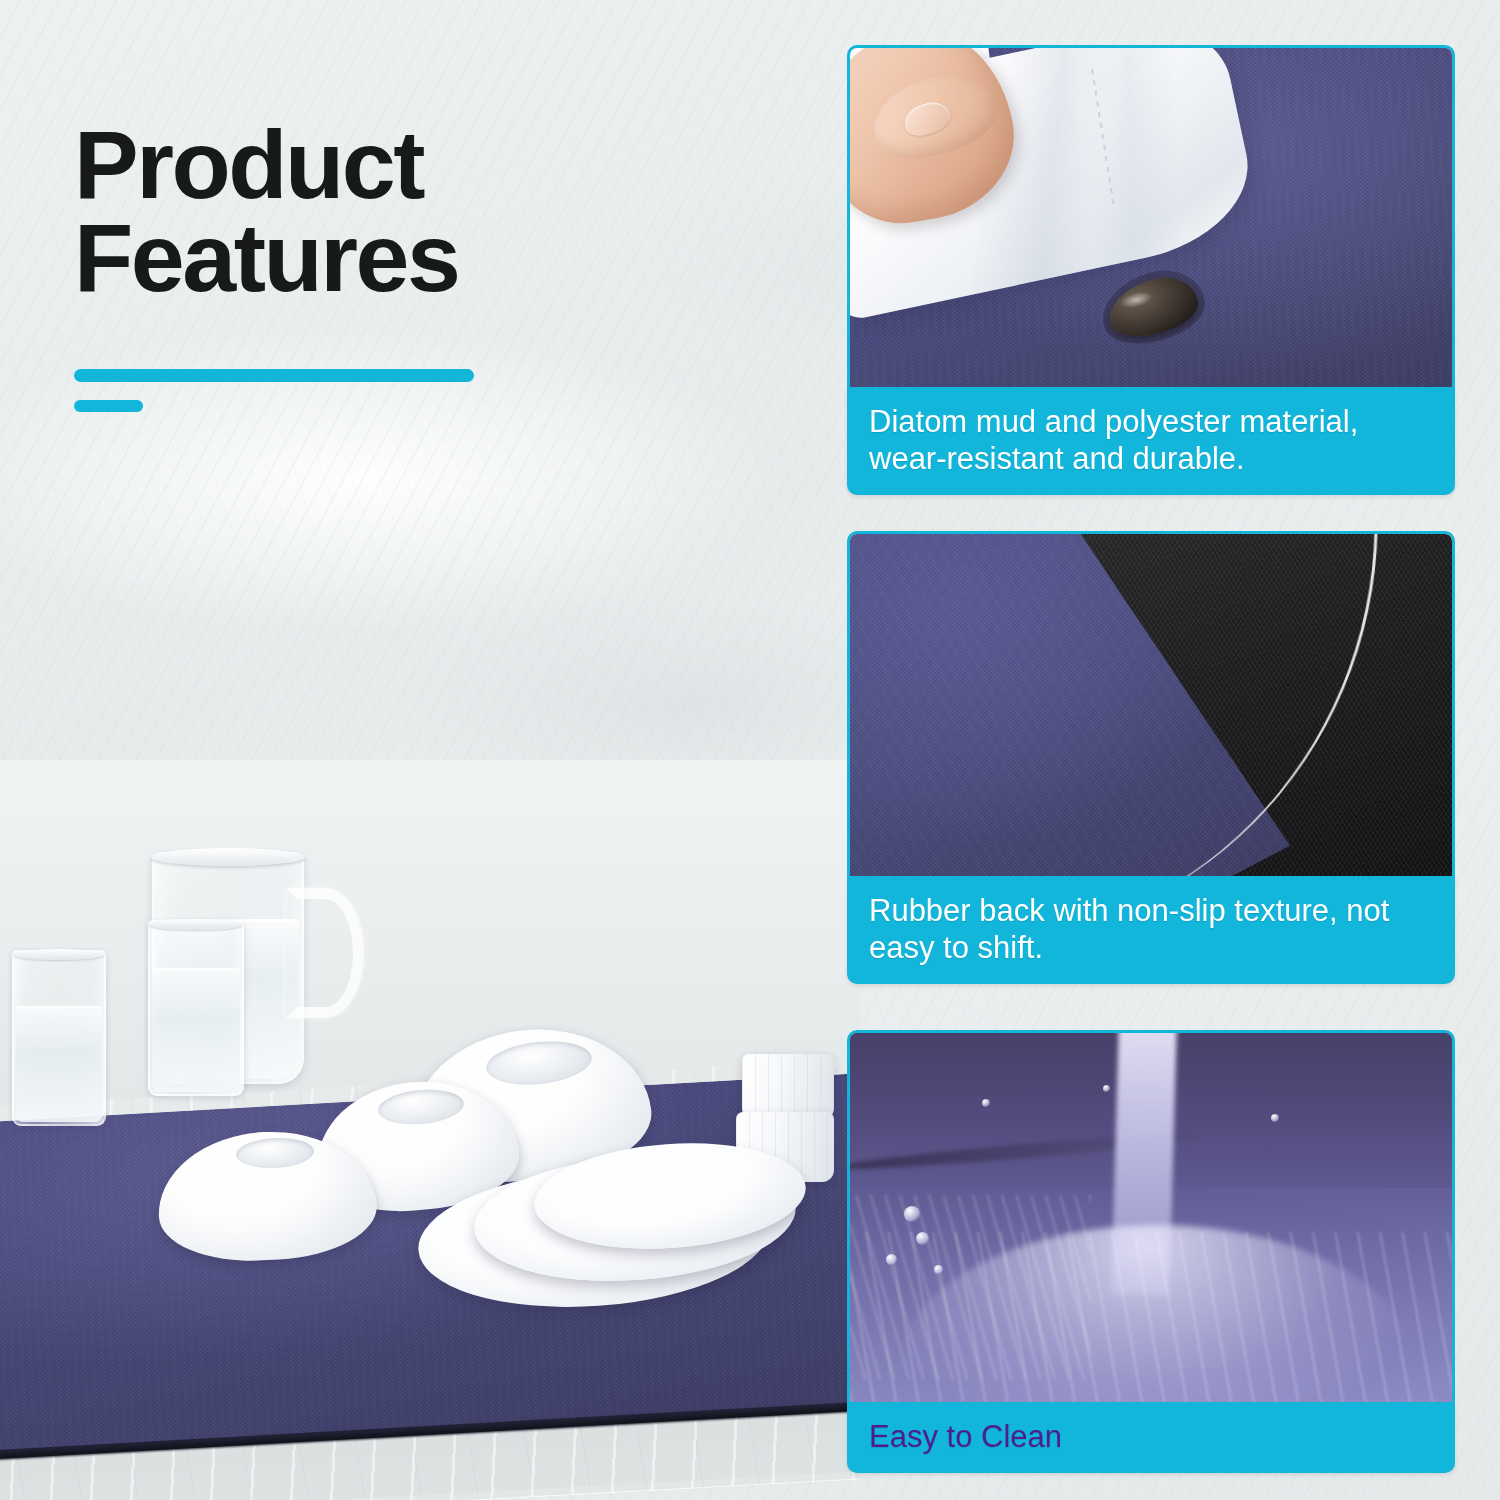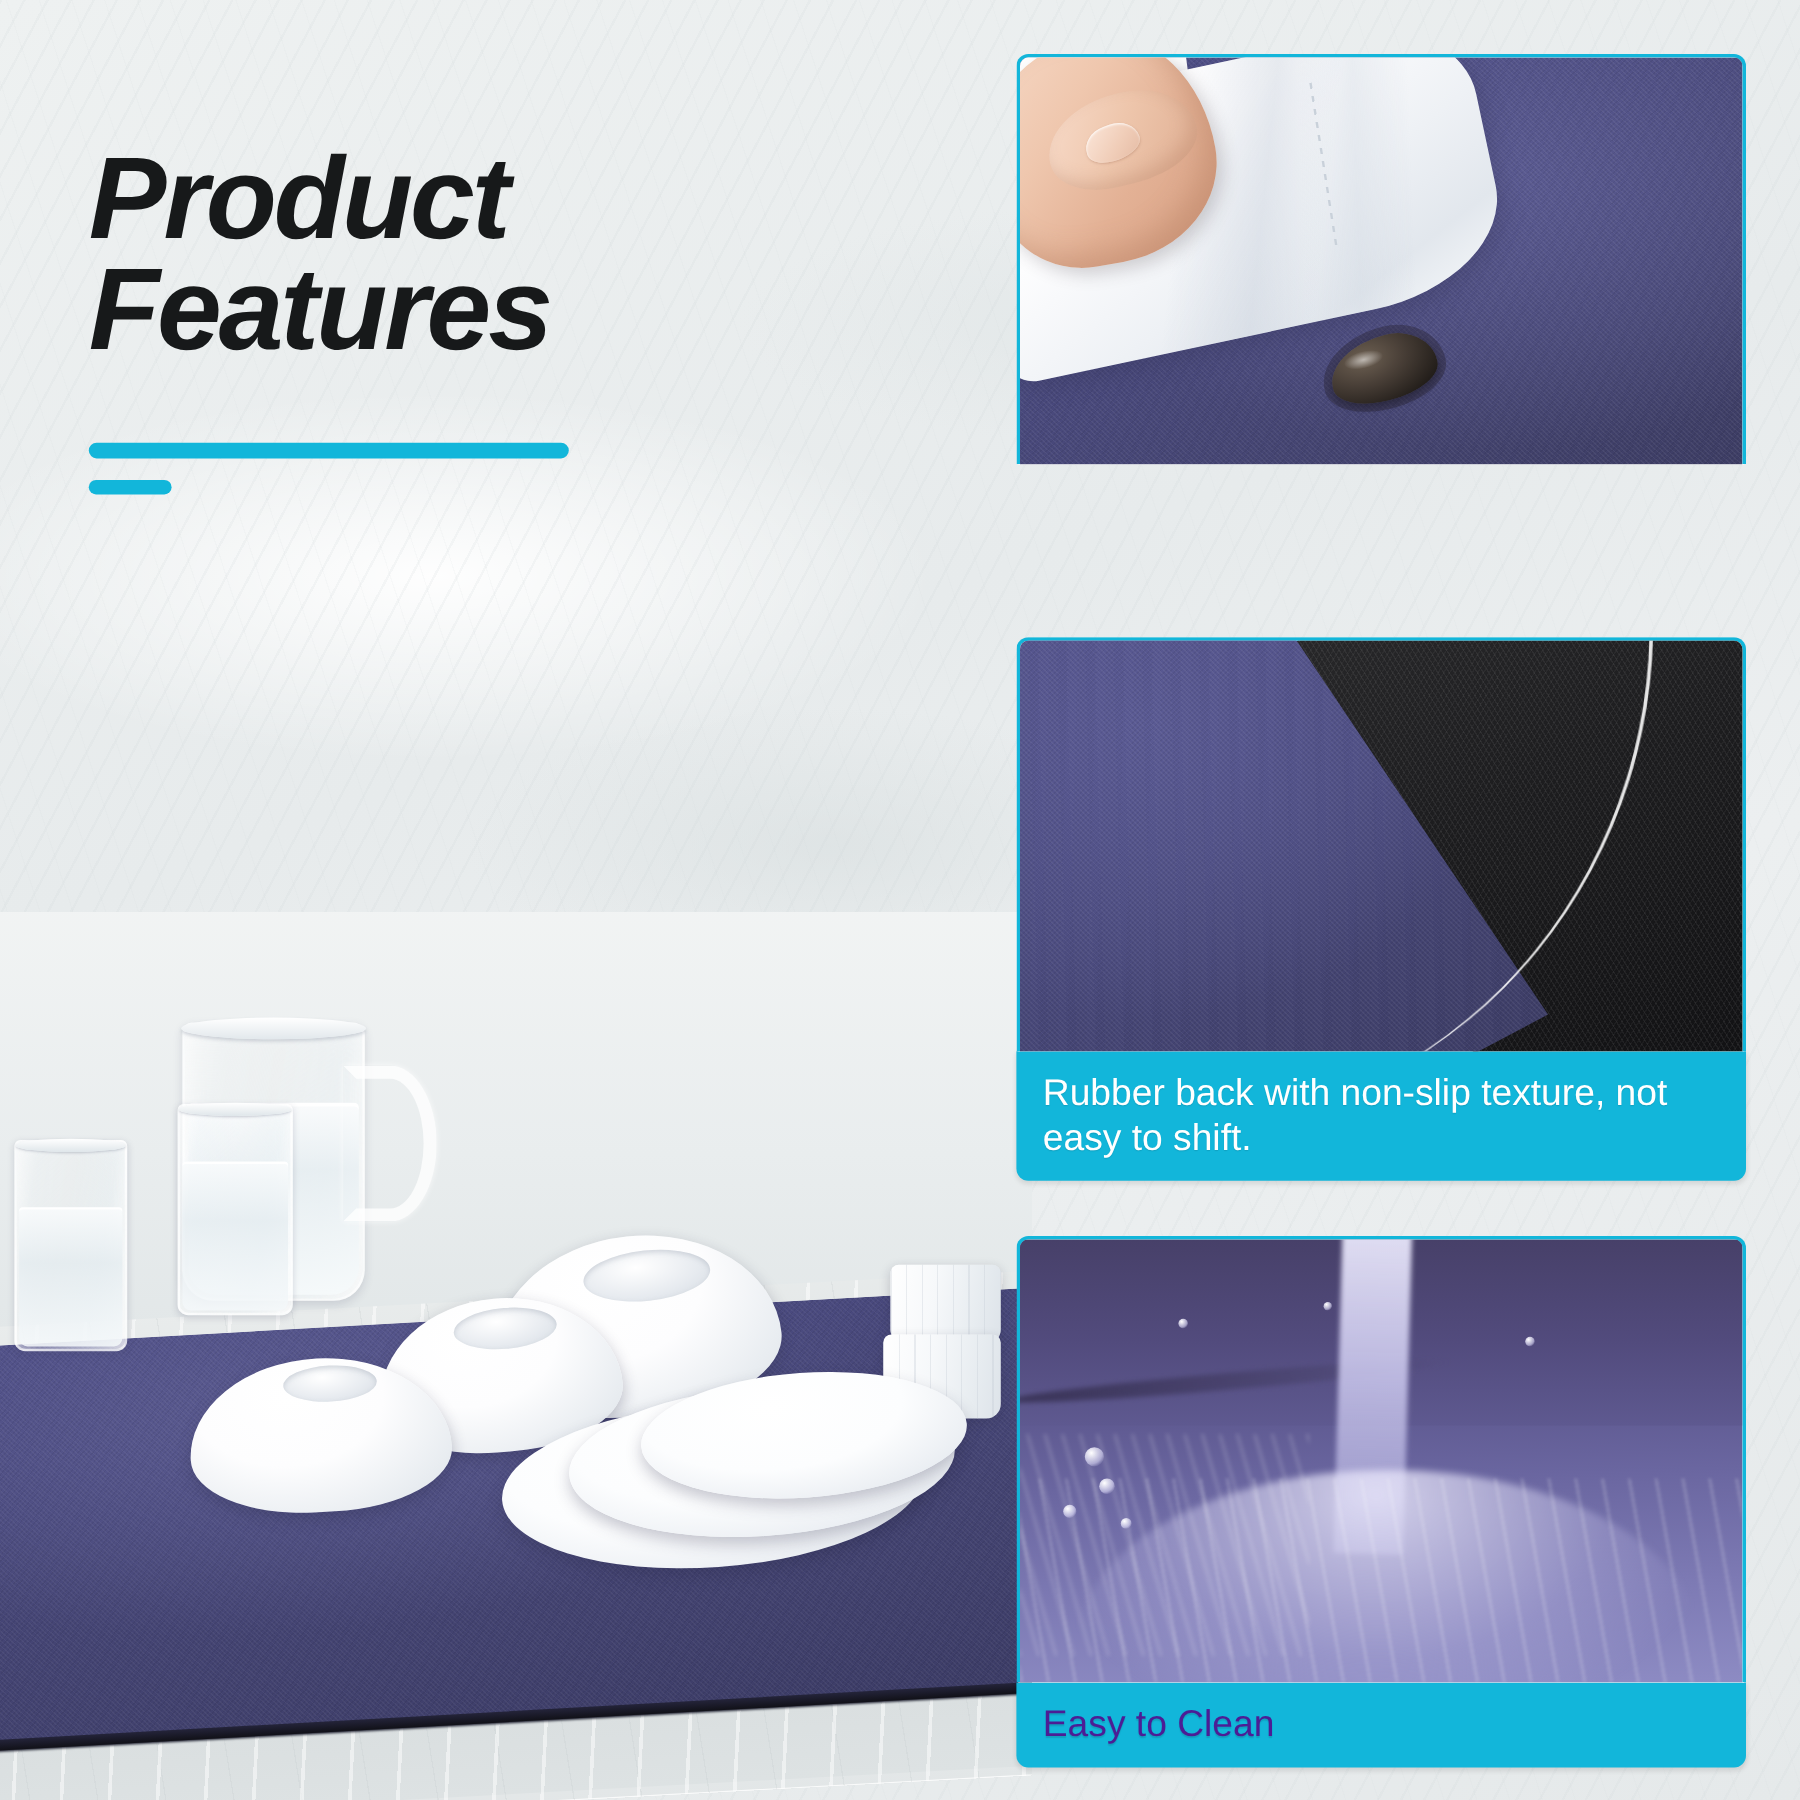--- a/index.html
+++ b/index.html
@@ -26,21 +26,21 @@
       repeating-linear-gradient(118deg, rgba(205,213,215,.17) 0 2px, rgba(255,255,255,0) 2px 17px),
       repeating-linear-gradient(72deg, rgba(208,215,217,.10) 0 1px, rgba(255,255,255,0) 1px 26px);
   }
 
   
   #heading{
     position:absolute; left:74px; top:118px; width:640px; z-index:40;
   }
   #heading .ttl{
     font-size:97px; font-weight:bold; line-height:.96;
-    letter-spacing:-2.5px; color:#17191a; white-space:pre-line;font-style:italic;
+    letter-spacing:-2.5px; color:#17191a; white-space:pre-line;
   }
   #rule-long{
     position:absolute; left:74px; top:369px;
     width:400px; height:13px; border-radius:7px; z-index:40;
   }
   #rule-short{
     position:absolute; left:74px; top:400px;
     width:69px; height:12px; border-radius:6px; z-index:40;
   }
 
@@ -424,20 +424,21 @@
   <div class="photo" style="border-color: rgb(18, 182, 218);">
     <div class="p1-mat"></div>
     <div class="p1-corner"></div>
     <div class="p1-cloth"></div>
     <div class="p1-stitch"></div>
     <div class="p1-hand"></div>
     <div class="p1-thumb"></div>
     <div class="p1-nail"></div>
     <div class="p1-drop"></div>
   </div>
+  <div class="caption cap-left" style="background: rgb(18, 182, 218); color: rgb(255, 255, 255);">Diatom mud and polyester material, wear-resistant and durable.</div>
 </div>
 
 <div class="panel" id="p2">
   <div class="photo" style="border-color: rgb(18, 182, 218);">
     <div class="p2-white"></div>
     <div class="p2-black"></div>
     <div class="p2-navy"></div>
     <div class="p2-seam"></div>
   </div>
   <div class="caption cap-center" style="background: rgb(18, 182, 218); color: rgb(255, 255, 255);">Rubber back with non-slip texture, not easy to shift.</div>

